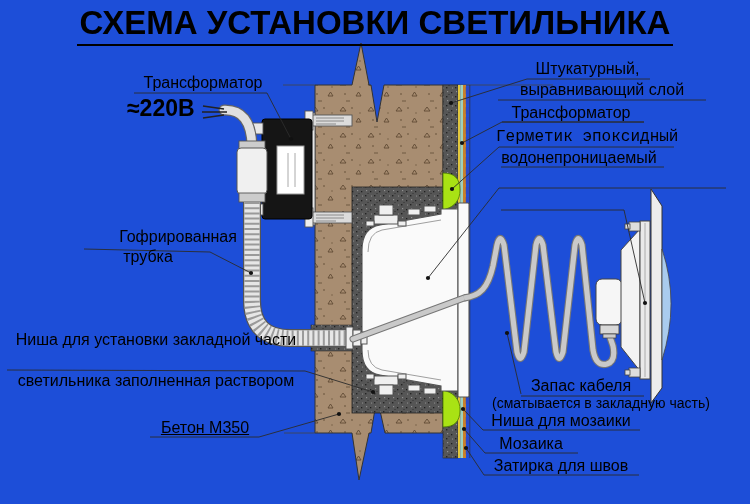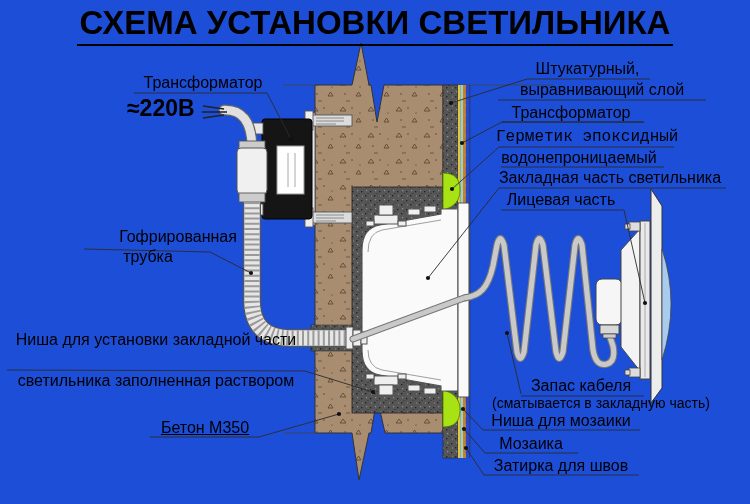--- a/index.html
+++ b/index.html
@@ -202,21 +202,19 @@
 <div class="lbl" style="left:83px;top:227px;width:130px;margin-left:30px;">Гофрированная</div>
 <div class="lbl" style="left:83px;top:247px;width:130px;">трубка</div>
 <div class="lbl" style="left:4px;top:330px;width:304px;text-align:center;">Ниша для установки закладной части</div>
 <div class="lbl" style="left:4px;top:371px;width:304px;">светильника заполненная раствором</div>
 <div class="lbl" style="left:153px;top:418px;width:104px;text-decoration:underline;">Бетон М350</div>
 <div class="lbl" style="left:505px;top:59px;width:165px;">Штукатурный,</div>
 <div class="lbl" style="left:496px;top:80px;width:212px;">выравнивающий слой</div>
 <div class="lbl" style="left:500px;top:103px;width:142px;">Трансформатор</div>
 <div class="lbl" style="left:496px;top:127px;width:176px;font-family:Liberation Mono, monospace;">Герметик эпоксидный</div>
 <div class="lbl" style="left:496px;top:148px;width:166px;">водонепроницаемый</div>
-<div class="lbl" style="left:496px;top:168px;width:228px;">Закладная часть светильника</div>
-<div class="lbl" style="left:500px;top:190px;width:122px;">Лицевая часть</div>
 <div class="lbl" style="left:520px;top:376px;width:122px;">Запас кабеля</div>
 <div class="lbl note" style="left:492px;top:398px;width:166px;">(сматывается в закладную часть)</div>
 <div class="lbl" style="left:484px;top:411px;width:154px;">Ниша для мозаики</div>
 <div class="lbl" style="left:486px;top:434px;width:90px;">Мозаика</div>
 <div class="lbl" style="left:485px;top:456px;width:152px;">Затирка для швов</div>
 
 </div>
 
 </body></html>

